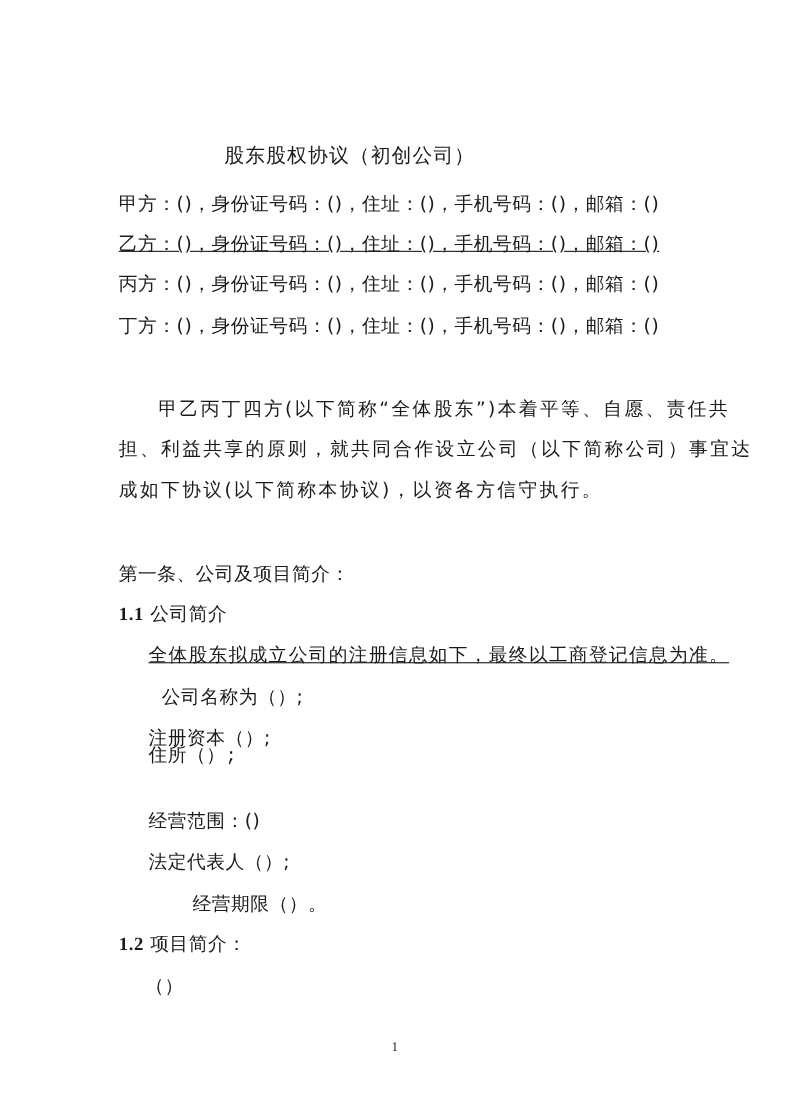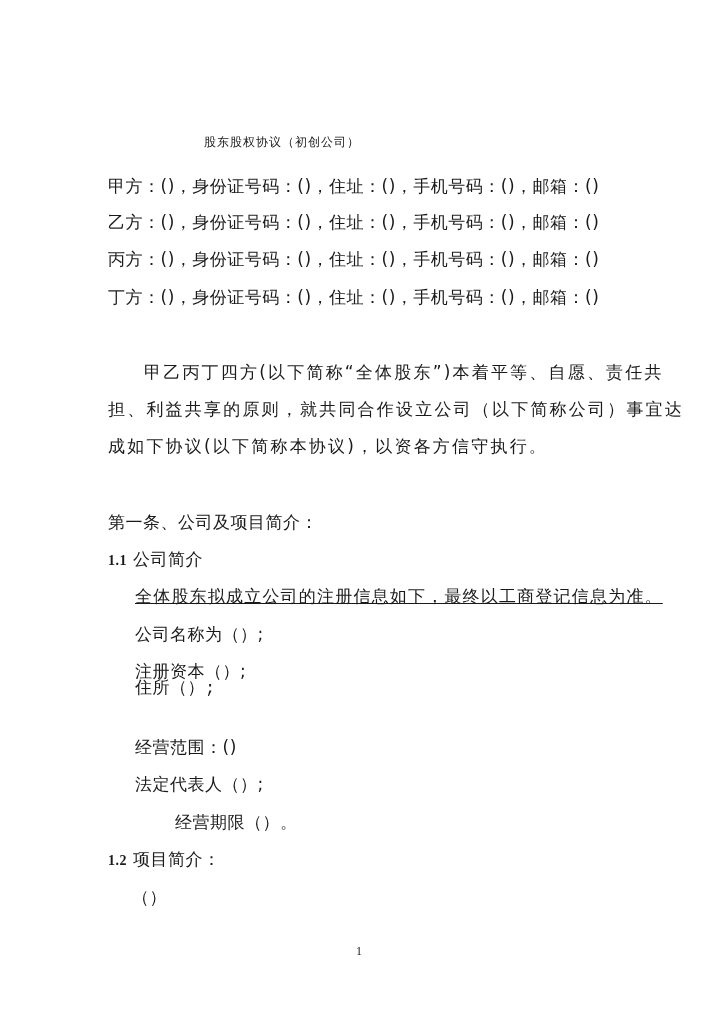--- a/index.html
+++ b/index.html
@@ -25,65 +25,65 @@
     .line {
       position: absolute;
       font-size: 17px;
       line-height: 20px;
       white-space: nowrap;
       letter-spacing: 0.5px;
     }
     .title {
       left: 204px;
       top: 132px;
-      font-size: 12px;
+      font-size: 18px;
       letter-spacing: 1px;
     }
     .party { left: 108px; }
     .para { left: 108px; letter-spacing: 2.2px; }
     .indent { left: 135px; }
     .num {
       font-family: "Liberation Serif", "DejaVu Serif", serif;
       font-weight: bold;
-      font-size: 14px;
+      font-size: 17px;
     }
     .page-number {
       position: absolute;
       left: 356px;
       top: 944px;
       font-family: "Liberation Serif", "DejaVu Serif", serif;
       font-size: 12px;
     }
   </style>
 </head>
 <body>
 
 <div class="page">
 
   <div class="line title">股东股权协议（初创公司）</div>
 
   <div class="line party" style="top:176px;">甲方：()，身份证号码：()，住址：()，手机号码：()，邮箱：()</div>
-  <div class="line party" style="top:212px;">乙方：()，身份证号码：()，住址：()，手机号码：()，邮箱：()</div>
+  <div class="line party" style="top:212px;text-decoration:underline;">乙方：()，身份证号码：()，住址：()，手机号码：()，邮箱：()</div>
   <div class="line party" style="top:287px;">丁方：()，身份证号码：()，住址：()，手机号码：()，邮箱：()</div>
   <div class="line party" style="top:249px;">丙方：()，身份证号码：()，住址：()，手机号码：()，邮箱：()</div>
 
   <div class="line para" style="top:362px; left:144px;">甲乙丙丁四方(以下简称“全体股东”)本着平等、自愿、责任共</div>
   <div class="line para" style="top:399px;">担、利益共享的原则，就共同合作设立公司（以下简称公司）事宜达</div>
   <div class="line para" style="top:436px;">成如下协议(以下简称本协议)，以资各方信守执行。</div>
 
   <div class="line party" style="top:512px;">第一条、公司及项目简介：</div>
 
   <div class="line party" style="top:549px;">
     <span class="num">1.1</span>
     <span>公司简介</span>
   </div>
 
   <div class="line indent" style="top:586px; letter-spacing:1.2px;text-decoration:underline;">全体股东拟成立公司的注册信息如下，最终以工商登记信息为准。</div>
 
-  <div class="line indent" style="top:624px;">公司名称为（）;</div>
+  <div class="line indent" style="top:624px;margin-left:12px;">公司名称为（）;</div>
   <div class="line indent" style="top:661px;">注册资本（）;</div>
   <div class="line indent" style="top:679px;font-family:Liberation Mono, monospace;">住所（）;</div>
   <div class="line indent" style="top:737px;">经营范围：()</div>
   <div class="line indent" style="top:774px;">法定代表人（）;</div>
   <div class="line indent" style="top:812px;margin-left:40px;">经营期限（）。</div>
 
   <div class="line party" style="top:849px;">
     <span class="num">1.2</span>
     <span>项目简介：</span>
   </div>

